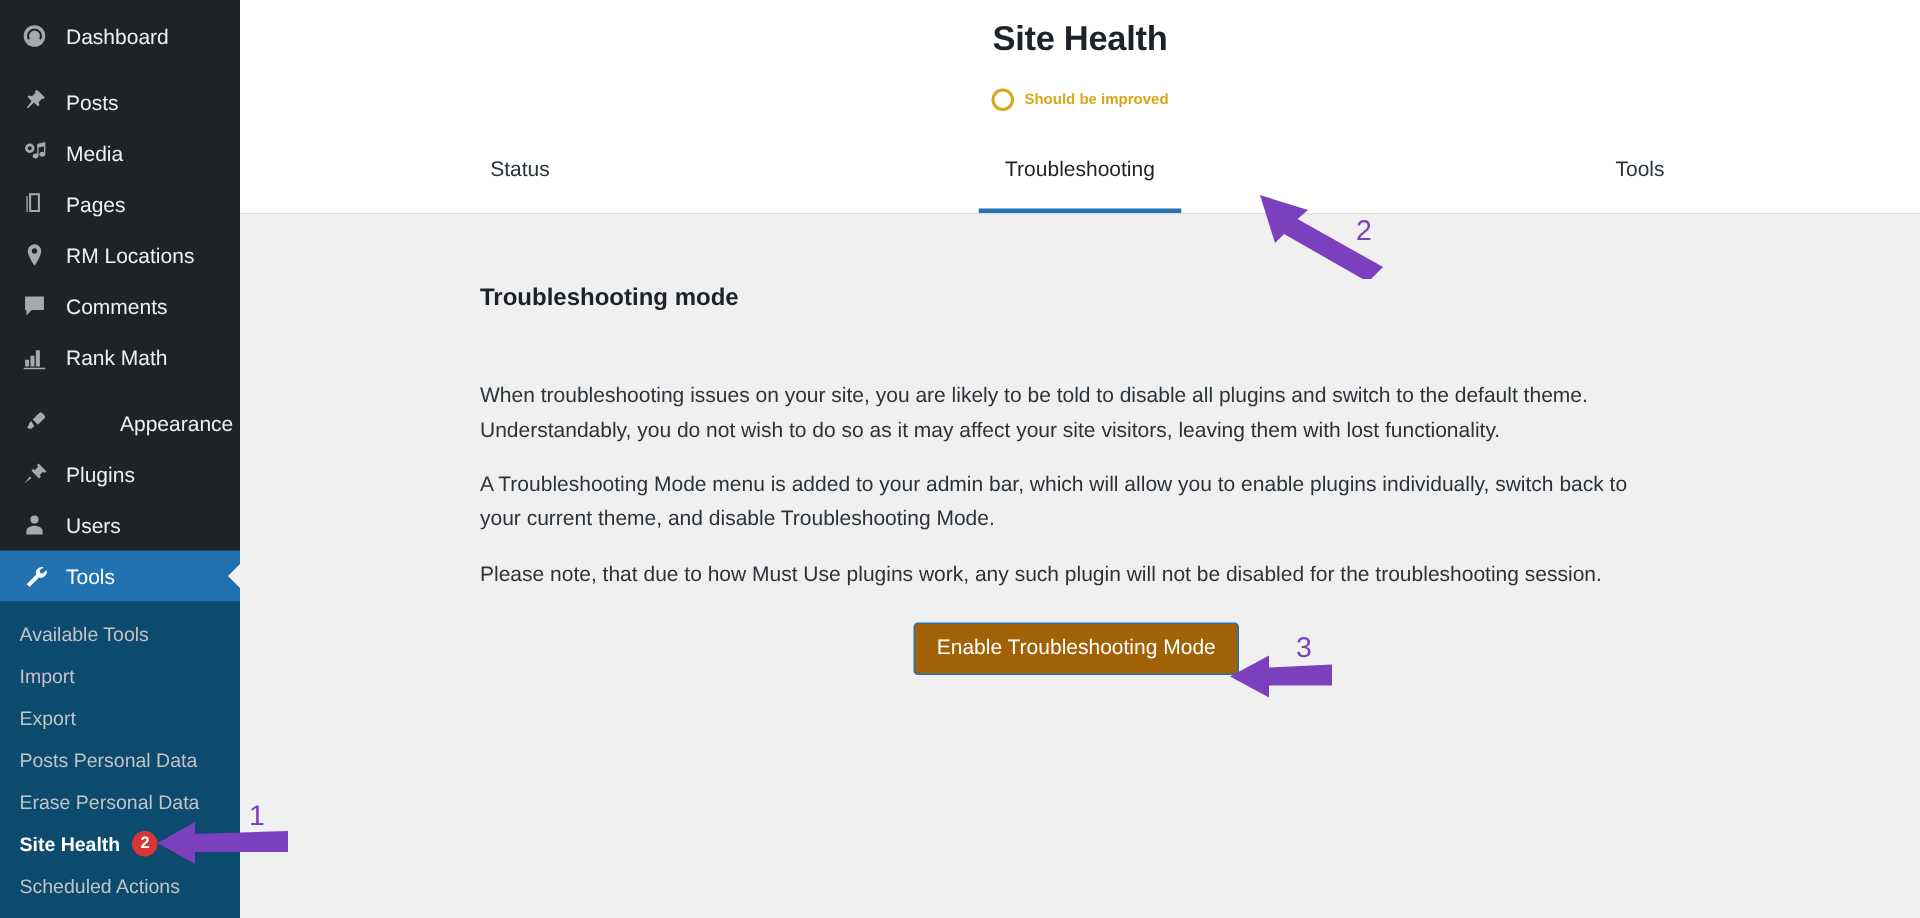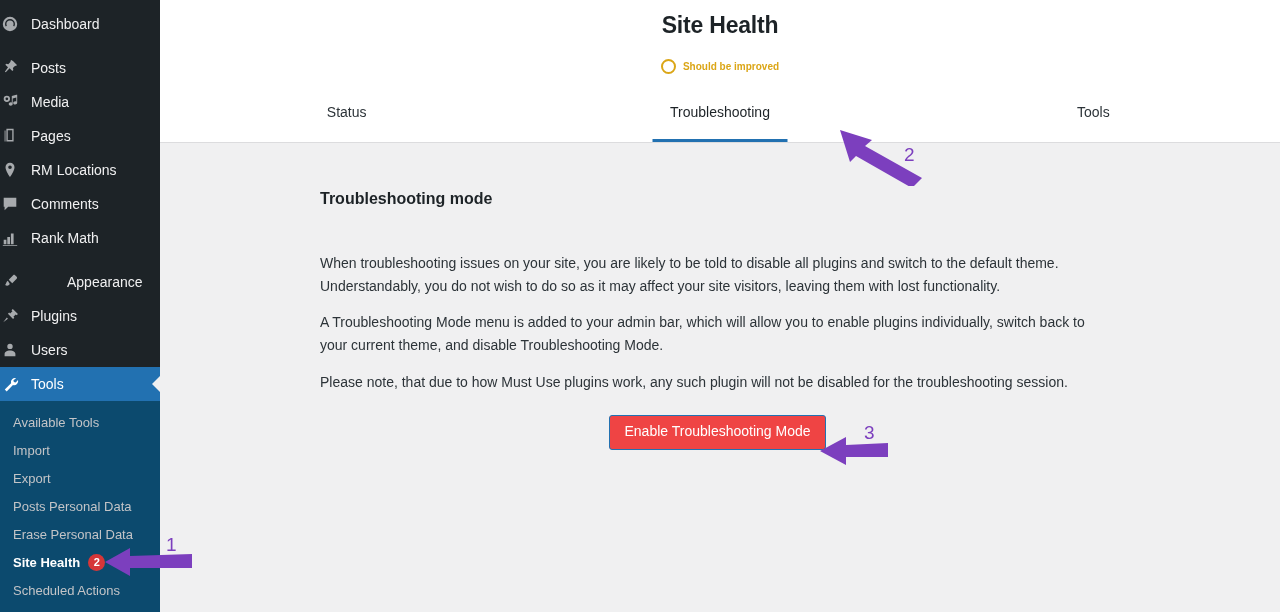--- a/index.html
+++ b/index.html
@@ -15,20 +15,21 @@
   .sidebar {
     position: absolute; left: 0; top: 0;
     width: 160px; height: 612px;
     background: #1d2327;
     overflow: hidden;
   }
   .menu-item {
     position: relative;
     display: flex; align-items: center;
     height: 34px;
+    padding-left: 13px;
     color: #f0f0f1;
     font-size: 14px;
     white-space: nowrap;
   }
   .menu-item .mi-icon {
     width: 20px; height: 20px;
     margin-right: 11px;
     display: flex; align-items: center; justify-content: center;
     flex: 0 0 20px;
     color: #a7aaad;
@@ -161,21 +162,21 @@
     max-width: 795px;
     margin-bottom: 14px;
   }
   .btn-row {
     margin-top: 22px;
     width: 795px;
     display: flex;
     justify-content: center;
   }
   .primary-button {
-    background: #ef4444;
+    background: #a16207;
     border: 1px solid #2271b1;
     border-radius: 3px;
     color: #fff;
     font-size: 14px;
     font-family: "Liberation Sans", sans-serif;
     padding: 6px 14px 7px 14px;
     cursor: pointer;
     line-height: 1.4;
   }
 

